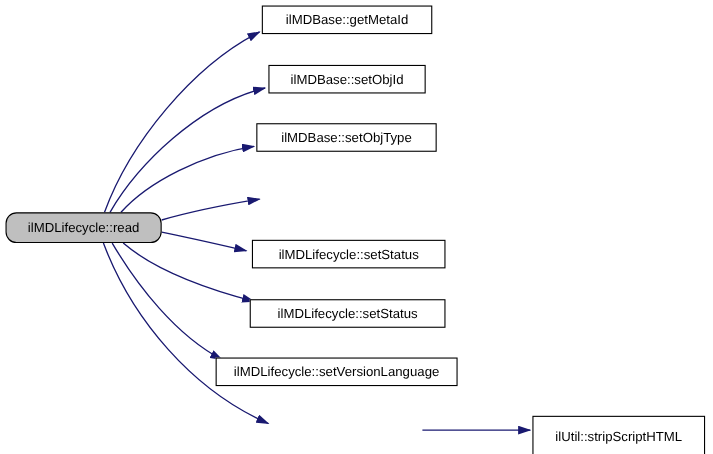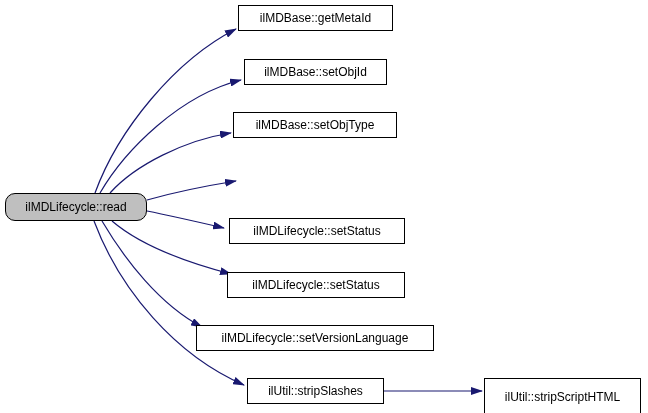--- a/index.html
+++ b/index.html
@@ -79,19 +79,18 @@
 
   <div class="node" style="left:244px; top:59px; width:143px; height:26px;">ilMDBase::setObjId</div>
 
   <div class="node" style="left:233px; top:112px; width:164px; height:26px;">ilMDBase::setObjType</div>
 
 
   <div class="node" style="left:229px; top:218px; width:176px; height:26px;">ilMDLifecycle::setStatus</div>
 
   <div class="node" style="left:227px; top:272px; width:178px; height:26px;">ilMDLifecycle::setStatus</div>
 
-  <div class="node" style="left:196px; top:325px; width:238px; height:26px;">ilMDLifecycle::setVersionLanguage</div>
+  <div class="node" style="left:196px; top:325px; width:220px; height:26px;">ilMDLifecycle::setVersionLanguage</div>
 
-  <div class="node" style="left:247px; top:378px; width:137px; height:26px;">ilUtil::stripSlashes</div>
 
   <div class="node" style="left:484px; top:378px; width:157px; height:38px;">ilUtil::stripScriptHTML</div>
 
 </div>
 
 </body></html>

